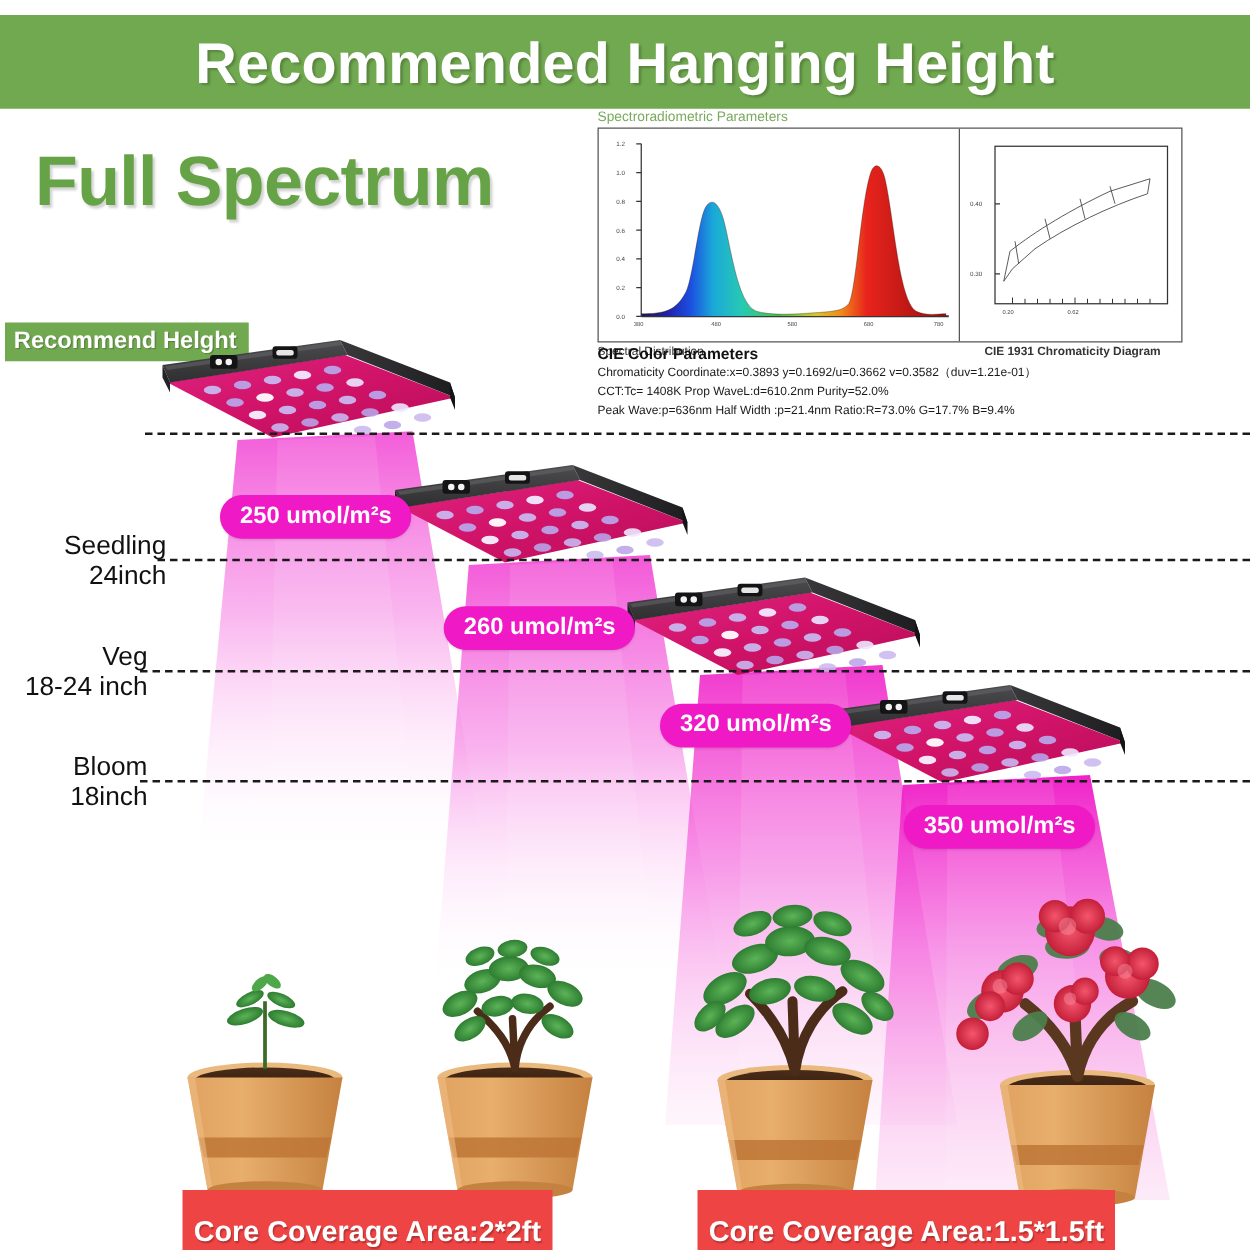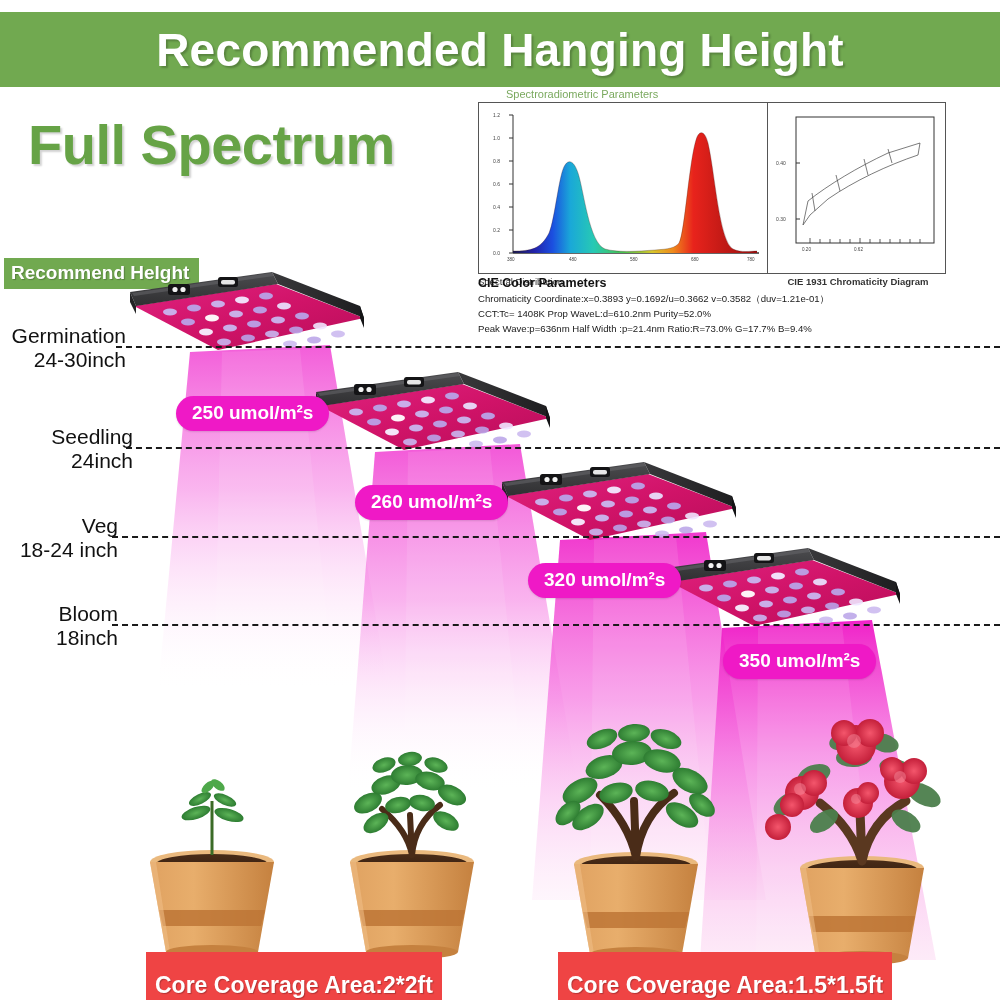--- a/index.html
+++ b/index.html
@@ -18,21 +18,21 @@
                  text-shadow:2px 2px 2px rgba(0,0,0,.18);}
 
   
   .rec-badge{position:absolute;left:4px;top:258px;background:#71a950;
              padding:4px 10px 5px 7px;}
   .rec-badge span{color:#fff;font-size:19px;font-weight:bold;
                   text-shadow:1px 1px 1px rgba(0,0,0,.25);white-space:nowrap;}
 
   
   .spec-wrap{position:absolute;left:478px;top:88px;width:472px;height:258px;}
-  .spec-title{font-size:11px;color:#7aa95e;margin-bottom:2px;margin-left:28px;}
+  .spec-title{font-size:11px;color:#7aa95e;margin-bottom:2px;}
   .spec-box{position:relative;width:468px;height:172px;border:1px solid #555;
             background:#fff;box-sizing:border-box;display:flex;}
   .spec-left{position:relative;flex:0 0 288px;border-right:1px solid #555;}
   .spec-right{position:relative;flex:1;}
   .spec-cap{display:flex;}
   .cap-l{font-size:9.5px;color:#333;width:288px;padding-top:2px;}
   .cap-r{font-size:9.5px;color:#333;flex:1;text-align:center;padding-top:2px;font-weight:bold;}
 
   .cie-txt{position:absolute;left:0;top:188px;width:472px;}
   .cie-h{font-size:12.5px;font-weight:bold;color:#111;margin-bottom:2px;}
@@ -329,24 +329,20 @@
     <g transform="translate(662,548)">
         <use href="#ledPanel"></use>
       </g>
   </svg>
 
   <div class="dash" style="left:116px;top:346px;width:884px;"></div>
   <div class="dash" style="left:126px;top:447px;width:874px;"></div>
   <div class="dash" style="left:112px;top:536px;width:888px;"></div>
   <div class="dash" style="left:112px;top:624px;width:888px;"></div>
 
-  <div class="stg" style="left:0;top:324px;width:126px;">
-    <div class="nm">Germination</div>
-    <div class="vl">24-30inch</div>
-  </div>
   <div class="stg" style="left:0;top:425px;width:133px;">
     <div class="nm">Seedling</div>
     <div class="vl">24inch</div>
   </div>
   <div class="stg" style="left:0;top:514px;width:118px;">
     <div class="nm">Veg</div>
     <div class="vl">18-24 inch</div>
   </div>
   <div class="stg" style="left:0;top:602px;width:118px;">
     <div class="nm">Bloom</div>

